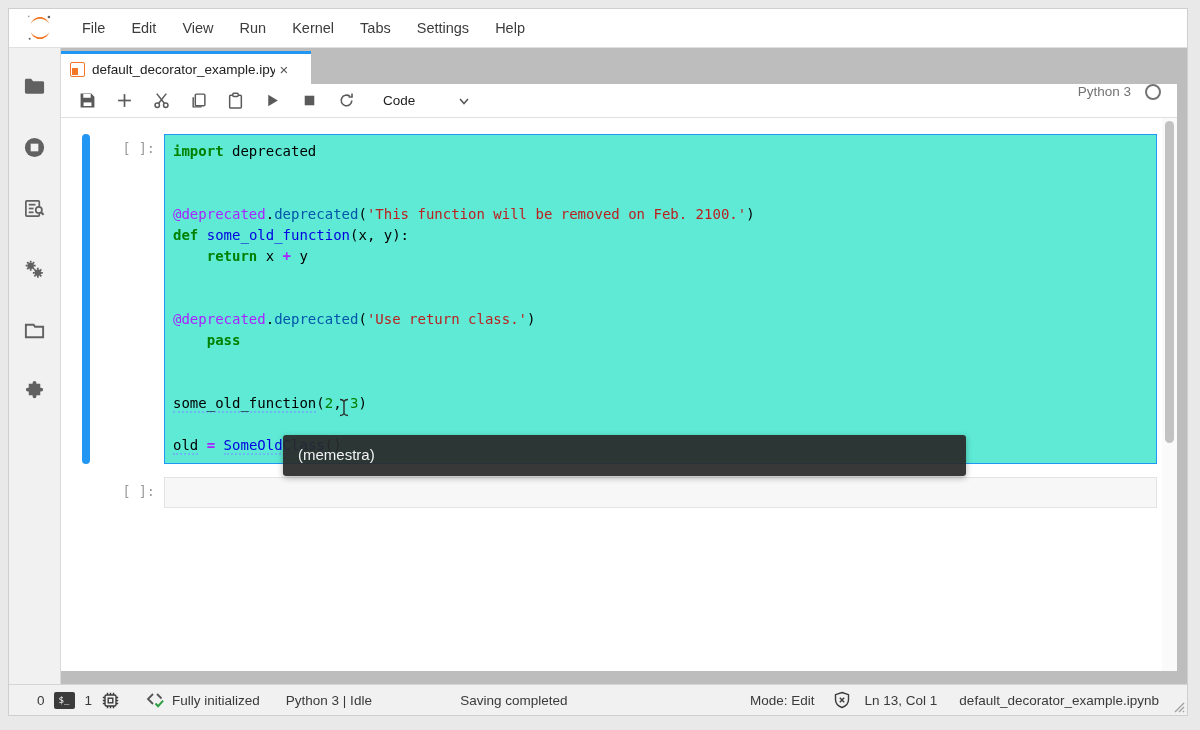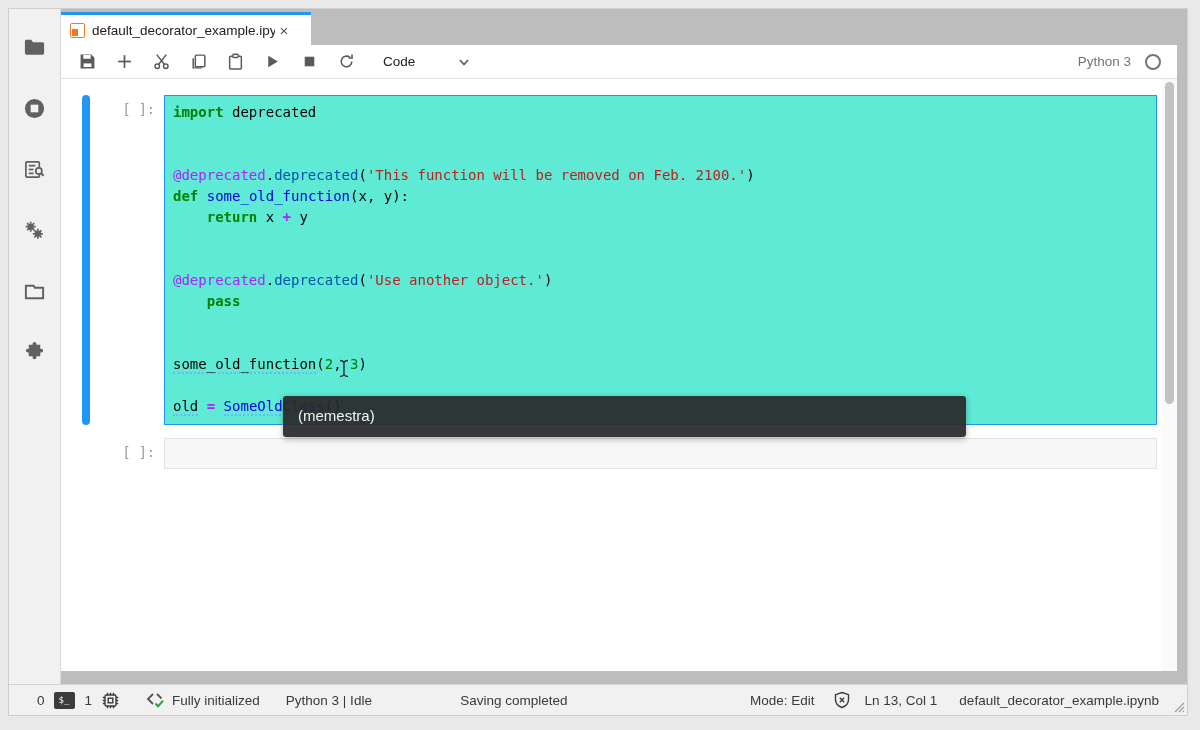--- a/index.html
+++ b/index.html
@@ -21,21 +21,21 @@
 
   
   .tabbar { height:36px; display:flex; align-items:flex-end; }
   .tab { width:250px; height:33px; background:#fff; border-top:3px solid #2196f3; display:flex; align-items:center; padding:0 6px 0 9px; }
   .nb-icon { width:15px; height:15px; border:1.6px solid #f37726; border-radius:2px; position:relative; flex:0 0 15px; background:#fff; }
   .nb-icon::after { content:""; position:absolute; left:1px; bottom:1px; width:6px; height:7px; background:#f37726; }
   .tab-title { font-size:13.5px; color:#212121; margin-left:7px; white-space:nowrap; overflow:hidden; width:183px; }
   .tab-close { color:#555; font-size:15px; width:18px; text-align:center; cursor:pointer; }
 
   
-  .toolbar { height:34px; background:#fff; border-bottom:1px solid #e0e0e0; margin-right:10px; display:flex; align-items:center; padding:0 8px; }
+  .toolbar { height:34px; background:#fff; border-bottom:1px solid #e0e0e0; margin-right:10px; display:flex; padding:0 8px; }
   .tb-btn { background:none; border:none; padding:4px 9px; margin:0 1px; cursor:pointer; display:flex; align-items:center; }
   .tb-btn svg { width:17px; height:17px; }
   .celltype { display:flex; align-items:center; margin-left:18px; cursor:pointer; }
   .celltype-label { font-size:13.5px; color:#212121; }
   .celltype svg { width:14px; height:14px; margin-left:42px; }
   .tb-spacer { flex:1; }
   .kernel-name { font-size:13.5px; color:#737373; margin-right:14px; cursor:pointer; }
   .kernel-status { width:16px; height:16px; border:2px solid #757575; border-radius:50%; margin-right:8px; }
 
   
@@ -76,20 +76,37 @@
   .term-icon { width:21px; height:17px; background:#3b3b3b; border-radius:2px; color:#fff; font-family:"DejaVu Sans Mono",monospace; font-size:9px; display:flex; align-items:center; justify-content:center; margin:0 10px 0 9px; }
   .sb-gap { width:16px; } .sb-flex { flex:1; }
   .lsp-icon { margin-right:6px; }
   .resize-grip { position:absolute; right:2px; bottom:2px; }
 </style>
 </head>
 <body>
 
 <div class="window">
 
+  <div class="menubar">
+    <svg class="logo" viewBox="0 0 32 32">
+      <path d="M6 20.5c2.6 3.6 6.6 5.4 10 5.4s7.4-1.8 10-5.4c-2 4.8-5.9 7.3-10 7.3s-8-2.5-10-7.3z" fill="#f37726"></path>
+      <path d="M6 11.5c2.6-3.6 6.6-5.4 10-5.4s7.4 1.8 10 5.4c-2-4.8-5.9-7.3-10-7.3s-8 2.5-10 7.3z" fill="#f37726"></path>
+      <circle cx="25.5" cy="4.2" r="1.4" fill="#616161"></circle>
+      <circle cx="5" cy="27.5" r="1.1" fill="#616161"></circle>
+      <circle cx="4" cy="3.5" r="0.9" fill="#9e9e9e"></circle>
+    </svg>
+    <span class="menu-item">File</span>
+    <span class="menu-item">Edit</span>
+    <span class="menu-item">View</span>
+    <span class="menu-item">Run</span>
+    <span class="menu-item">Kernel</span>
+    <span class="menu-item">Tabs</span>
+    <span class="menu-item">Settings</span>
+    <span class="menu-item">Help</span>
+  </div>
 
   <div class="mid">
 
     <div class="sidebar">
       <div class="side-item">
         <svg viewBox="0 0 24 24">
             <path fill="#616161" d="M2 5.5c0-.8.7-1.5 1.5-1.5h5l2 2.5h10c.8 0 1.5.7 1.5 1.5v10c0 .8-.7 1.5-1.5 1.5h-17C2.7 19.5 2 18.8 2 18V5.5z"></path>
           </svg>
       </div>
       <div class="side-item">
@@ -210,21 +227,21 @@
           <div class="prompt">[ ]:</div>
           <div class="editor-active" id="code-area">
               <div class="code-line"><span class="tk-kw">import</span><span class="tk-pl"> deprecated</span></div>
               <div class="code-line">&nbsp;</div>
               <div class="code-line">&nbsp;</div>
               <div class="code-line"><span class="tk-dec">@deprecated</span><span class="tk-pl">.</span><span class="tk-prop">deprecated</span><span class="tk-pl">(</span><span class="tk-str">'This function will be removed on Feb. 2100.'</span><span class="tk-pl">)</span></div>
               <div class="code-line"><span class="tk-kw">def</span><span class="tk-pl"> </span><span class="tk-fn">some_old_function</span><span class="tk-pl">(x, y):</span></div>
               <div class="code-line"><span class="tk-pl">    </span><span class="tk-kw">return</span><span class="tk-pl"> x </span><span class="tk-op">+</span><span class="tk-pl"> y</span></div>
               <div class="code-line">&nbsp;</div>
               <div class="code-line">&nbsp;</div>
-              <div class="code-line"><span class="tk-dec">@deprecated</span><span class="tk-pl">.</span><span class="tk-prop">deprecated</span><span class="tk-pl">(</span><span class="tk-str">'Use another object.'</span><span class="tk-pl">)</span></div>
+              <div class="code-line"><span class="tk-dec">@deprecated</span><span class="tk-pl">.</span><span class="tk-prop">deprecated</span><span class="tk-pl">(</span><span class="tk-str">'Use return class.'</span><span class="tk-pl">)</span></div>
               <div class="code-line"><span class="tk-pl">    </span><span class="tk-kw">pass</span></div>
               <div class="code-line">&nbsp;</div>
               <div class="code-line">&nbsp;</div>
               <div class="code-line"><span class="tk-pl tk-diag">some_old_function</span><span class="tk-pl">(</span><span class="tk-num">2</span><span class="tk-pl">, </span><span class="tk-num">3</span><span class="tk-pl">)</span></div>
               <div class="code-line">&nbsp;</div>
               <div class="code-line"><span class="tk-pl tk-diag">old</span><span class="tk-pl"> </span><span class="tk-op">=</span><span class="tk-pl"> </span><span class="tk-fn tk-diag">SomeOldClass</span><span class="tk-pl">()</span></div>
             </div>
         </div>
 
         <div class="cell cell-2">

